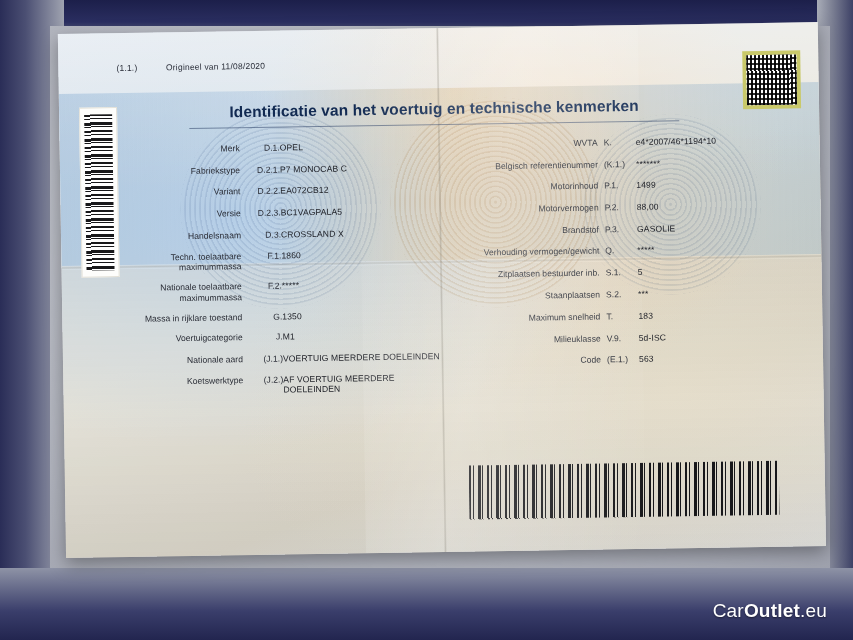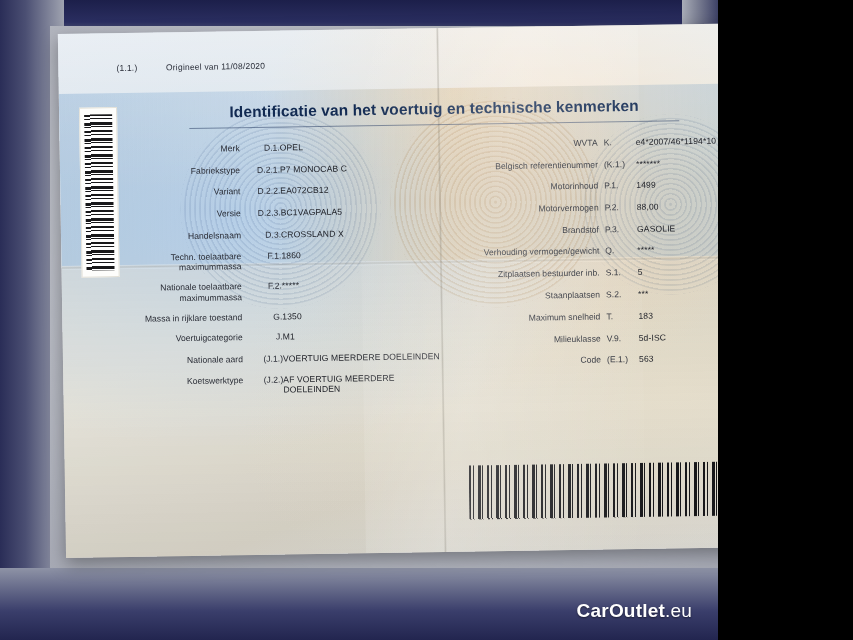--- a/index.html
+++ b/index.html
@@ -8,21 +8,21 @@
     background: #000;
   }
   body {
     width: 853px;
     height: 640px;
     overflow: hidden;
     font-family: "Liberation Sans", sans-serif;
   }
   .scene {
     position: relative;
-    width: 718px;
+    width: 853px;
     height: 640px;
     background: #14532d;
     overflow: hidden;
   }
   
   .bg-top {
     position: absolute;
     left: 0; top: 0; width: 853px; height: 40px;
     background: linear-gradient(180deg, #1c1f4a 0%, #2a2e60 55%, #6f7487 100%);
   }
@@ -231,21 +231,21 @@
   
   .watermark {
     position: absolute;
     right: 26px;
     bottom: 18px;
     font-size: 19px;
     color: #ffffff;
     letter-spacing: 0.2px;
     text-shadow: 0 1px 2px rgba(0,0,0,0.5);
   }
-  .watermark .b { font-weight: bold; }
+  .watermark .b { font-weight: normal; }
   .watermark .o { font-weight: bold; color: #ffffff; margin-top: 36px; }
   .glare {
     position: absolute;
     left: 300px; top: 0; width: 280px; height: 524px;
     background: linear-gradient(100deg, rgba(255,255,255,0.0) 0%, rgba(255,255,255,0.22) 45%, rgba(255,255,255,0.0) 100%);
     pointer-events: none;
   }
 </style>
 </head>
 <body>

